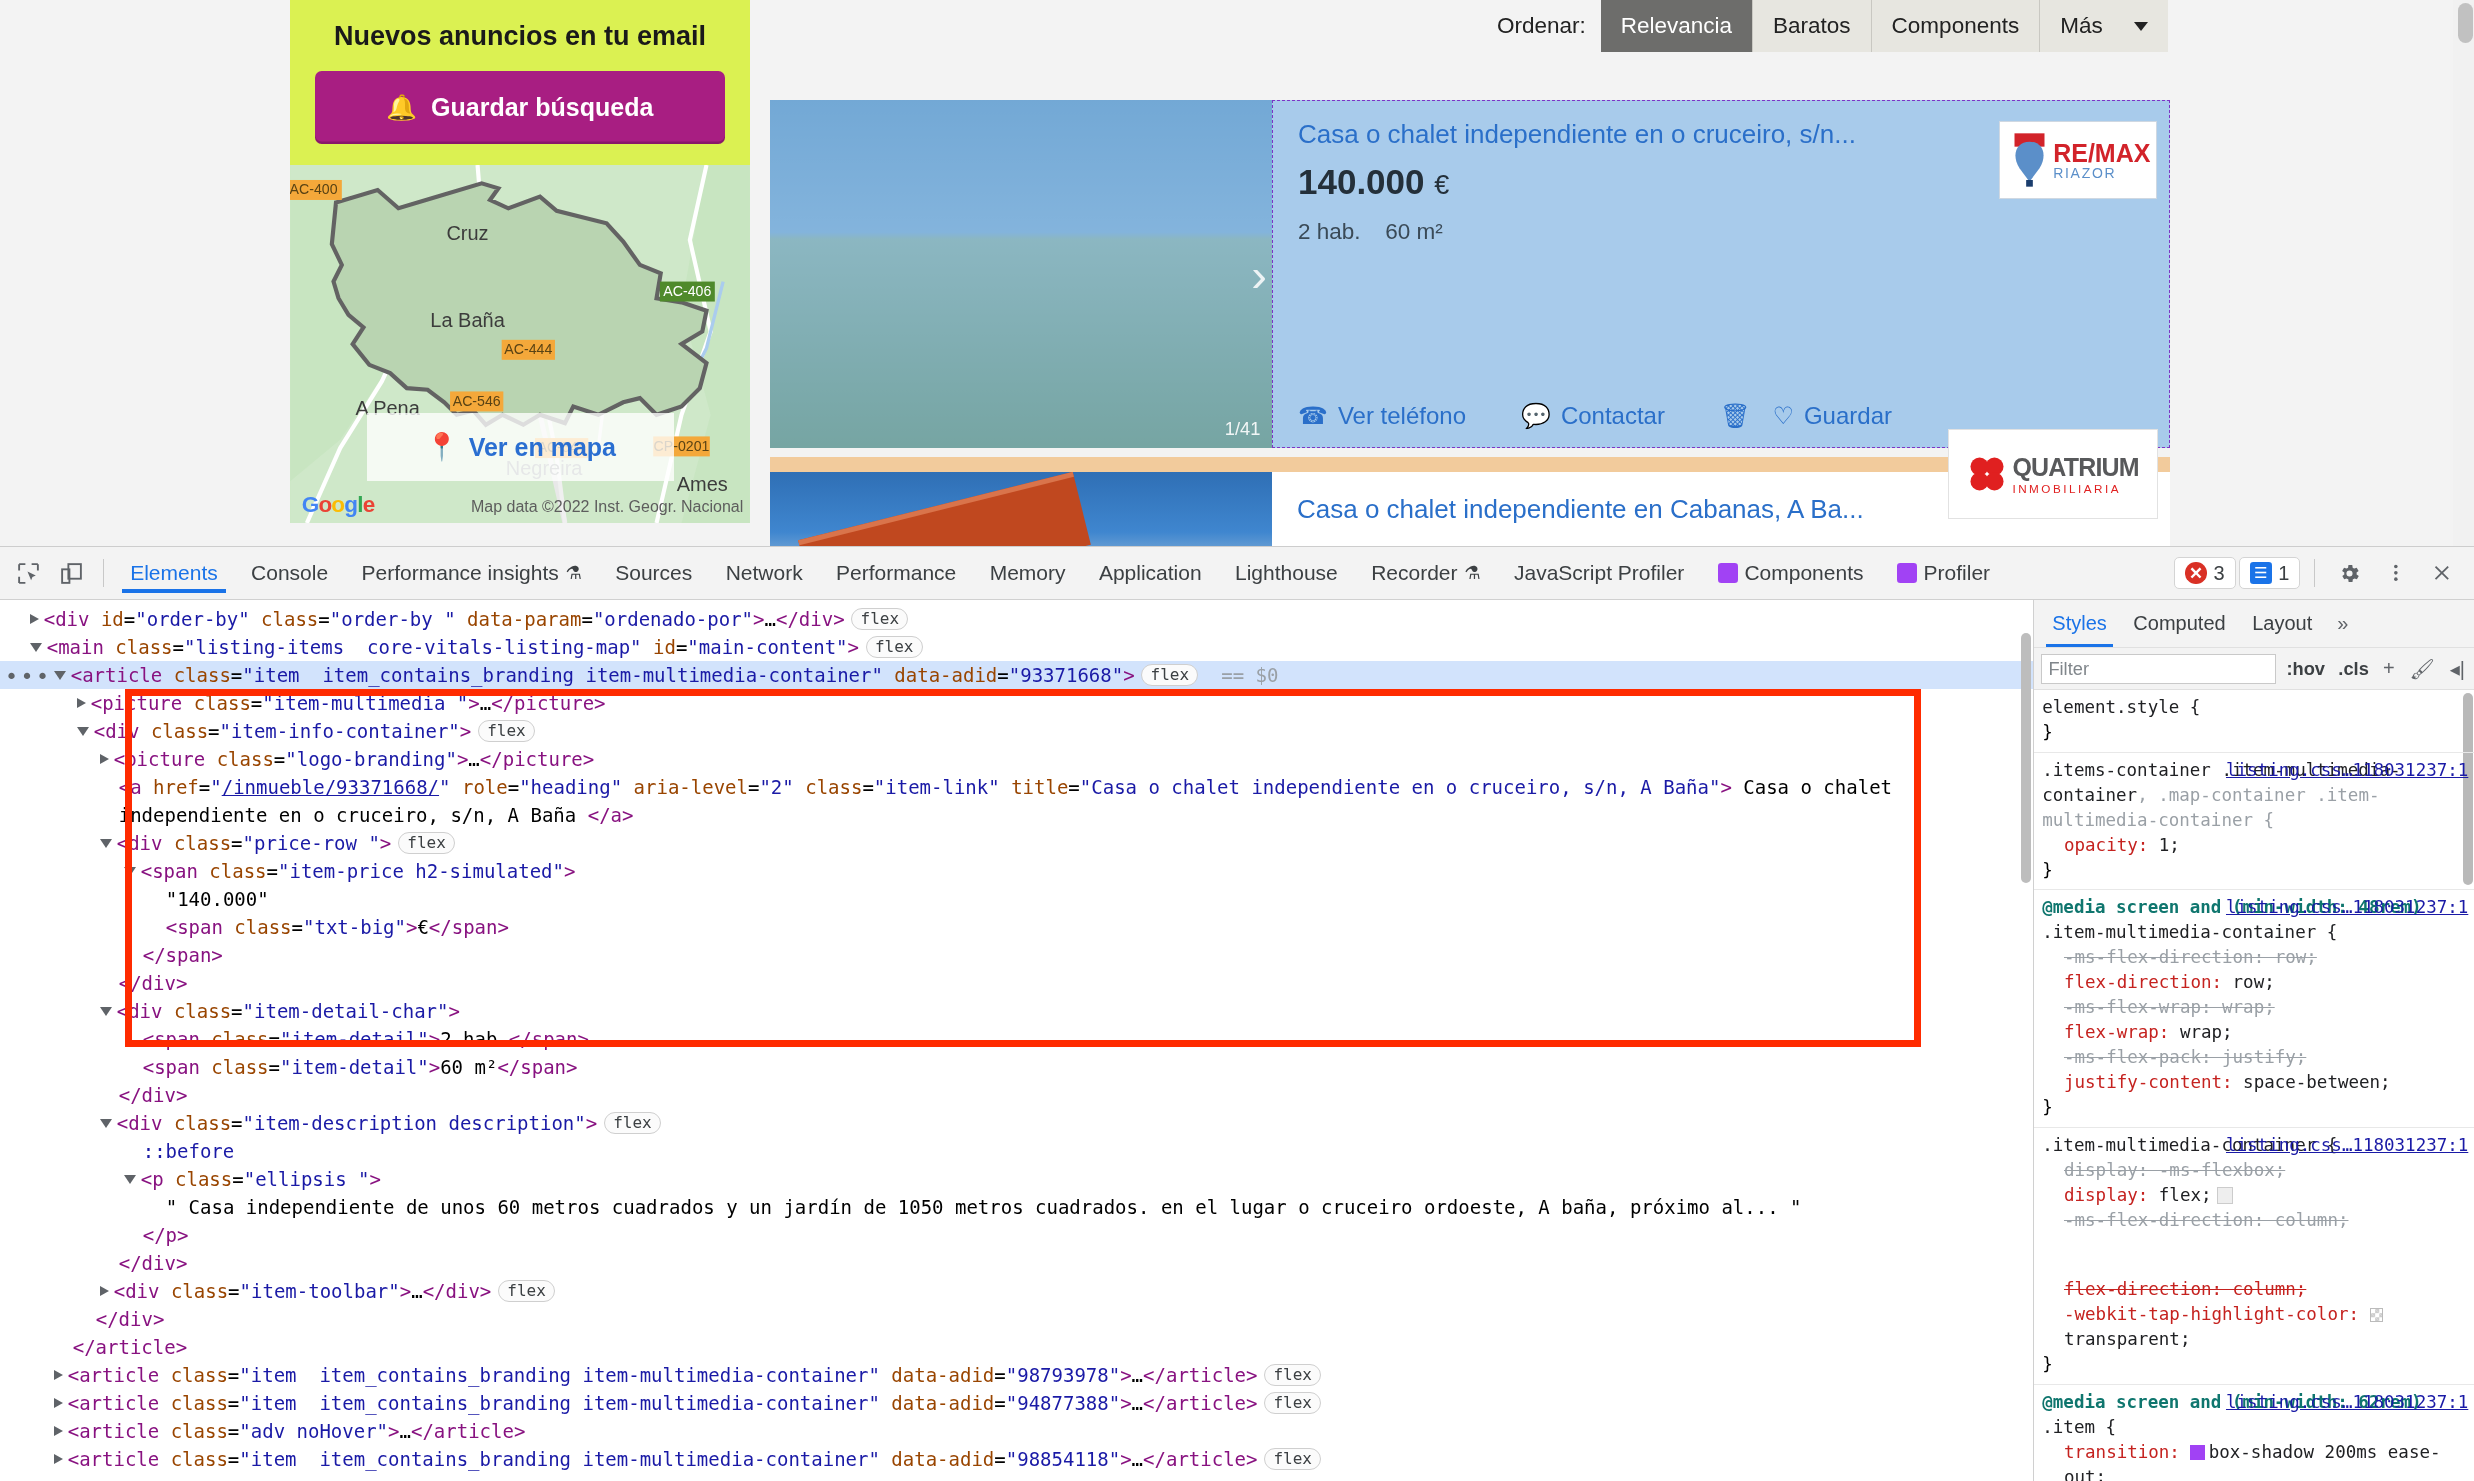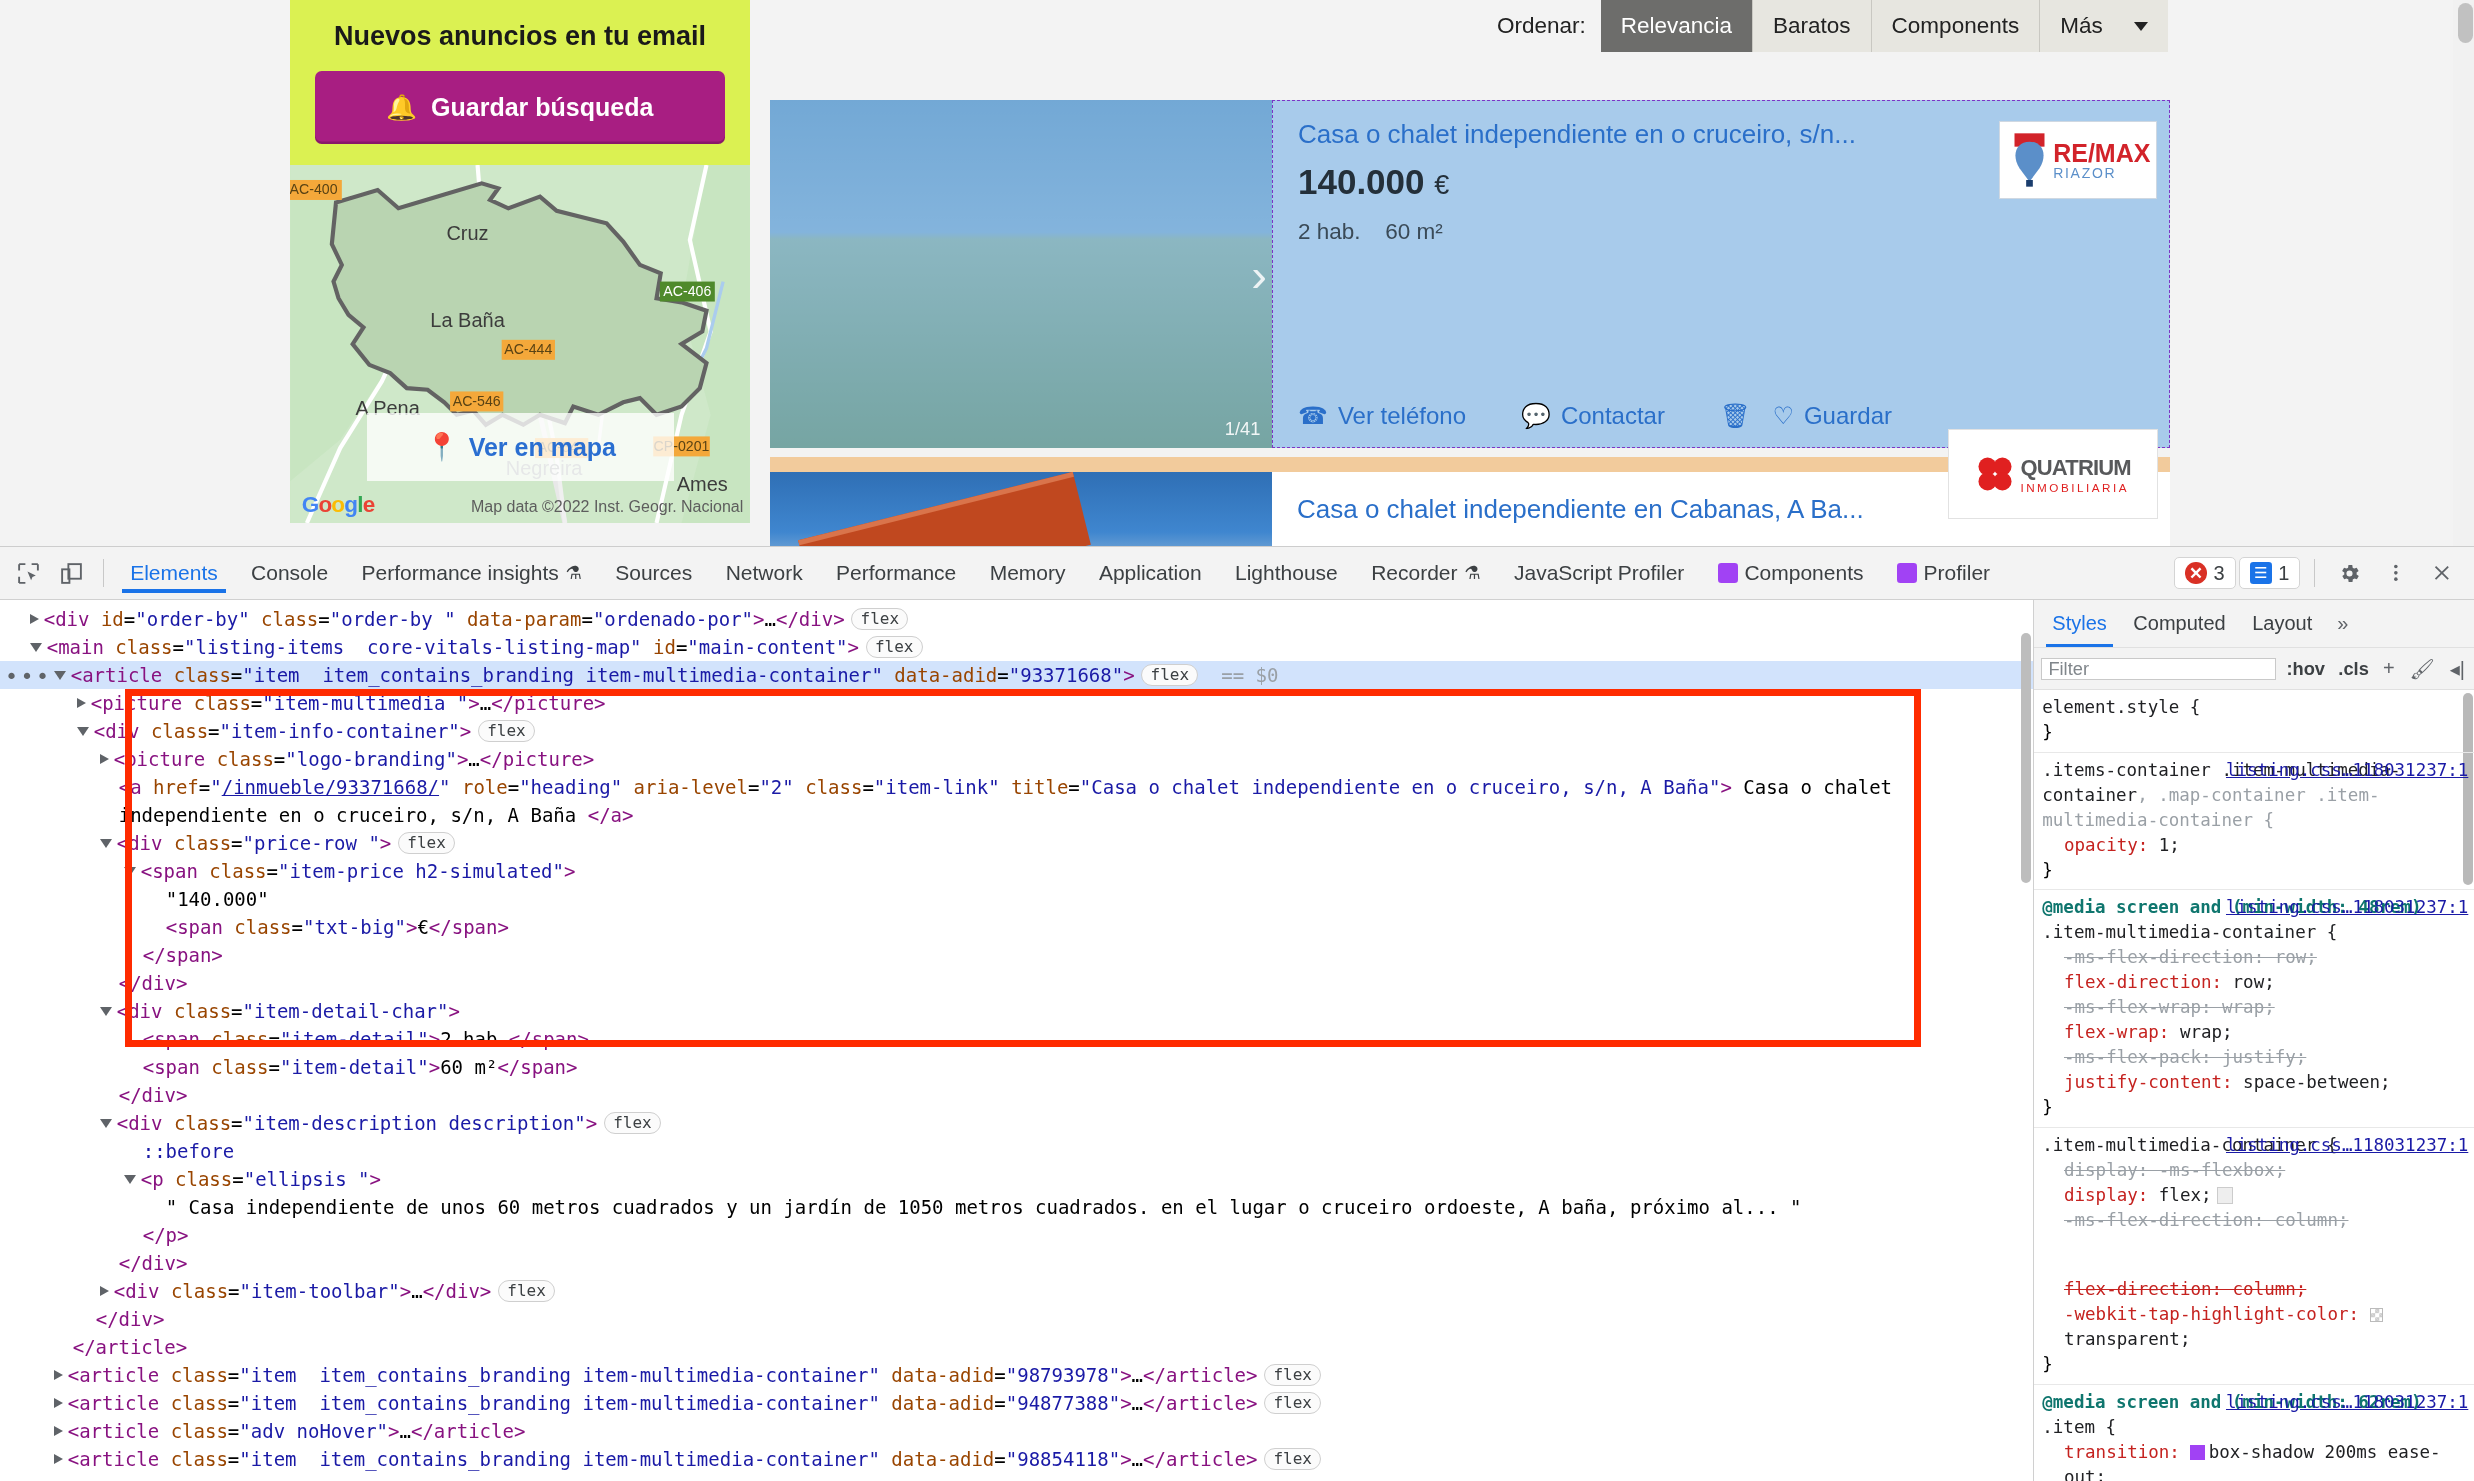--- a/index.html
+++ b/index.html
@@ -244,21 +244,21 @@
   }
   .st-tab { display:flex; align-items:center; padding: 0 13.3px; font-size: 20px; color:#3c4043; cursor:pointer; position:relative;}
   .st-tab.active { color:#1a73e8; }
   .st-tab.active::after { content:""; position:absolute; left:6.7px; right:6.7px; bottom:0; height:3.3px; background:#1a73e8;}
   .st-more { display:flex; align-items:center; padding: 0 11.7px; font-size:20px; color:#5f6368; cursor:pointer;}
   .filter-row {
     height: 42px; display:flex; align-items:center; gap: 8.3px; padding: 0 6.7px;
     border-bottom: 0.8px solid #e0e0e0; background:#f3f3f3;
   }
   .filter-input {
-    flex:1; height: 22px; border:0.8px solid #c9c9c9; background:#fff; font-size:18.3px; color:#80868b;
+    flex:1; height: 30px; border:0.8px solid #c9c9c9; background:#fff; font-size:18.3px; color:#80868b;
     padding: 0 6.7px; display:flex; align-items:center;
   }
   .fil-btn { font-size: 18.3px; color:#3c4043; font-weight:bold; cursor:pointer; padding: 0 2.5px; }
   .fil-ico { font-size: 20px; color:#5f6368; cursor:pointer; padding: 0 3.3px;}
   .styles-scroll {
     flex: 1; overflow: hidden; position:relative;
     font-family:"DejaVu Sans Mono", monospace; font-size: 17.5px; line-height: 25px;
   }
   .rule { border-bottom: 0.8px solid #e8e8e8; padding: 5px 8.3px 6.7px 8.3px; position:relative; }
   .rule-src { position:absolute; right: 6.7px; top: 5px; color:#1a1aa6; text-decoration:underline; font-size:17.5px; cursor:pointer;}
@@ -419,21 +419,21 @@
       <div class="card2-info">
         <div class="card2-title">Casa o chalet independiente en Cabanas, A Ba...</div>
         <div class="quatrium">
           <svg width="38" height="38" viewBox="0 0 46 46">
             <circle cx="14" cy="14" r="11" fill="#e02020"></circle>
               <circle cx="32" cy="14" r="11" fill="#e02020"></circle>
             <circle cx="14" cy="32" r="11" fill="#e02020"></circle>
               <circle cx="32" cy="32" r="11" fill="#e02020"></circle>
           </svg>
           <div>
-            <div style="font-size:22px;font-weight:bold;color:#58595b;letter-spacing:-0.8px;">QUATRIUM</div>
+            <div style="font-size:25px;font-weight:bold;color:#58595b;letter-spacing:-0.8px;">QUATRIUM</div>
             <div style="font-size:11.7px;color:#e02020;letter-spacing:2.5px;">INMOBILIARIA</div>
           </div>
         </div>
       </div>
     </div>
   </div>
 
   <div class="page-scroll">
     <div class="page-scroll-thumb"></div>
   </div>

